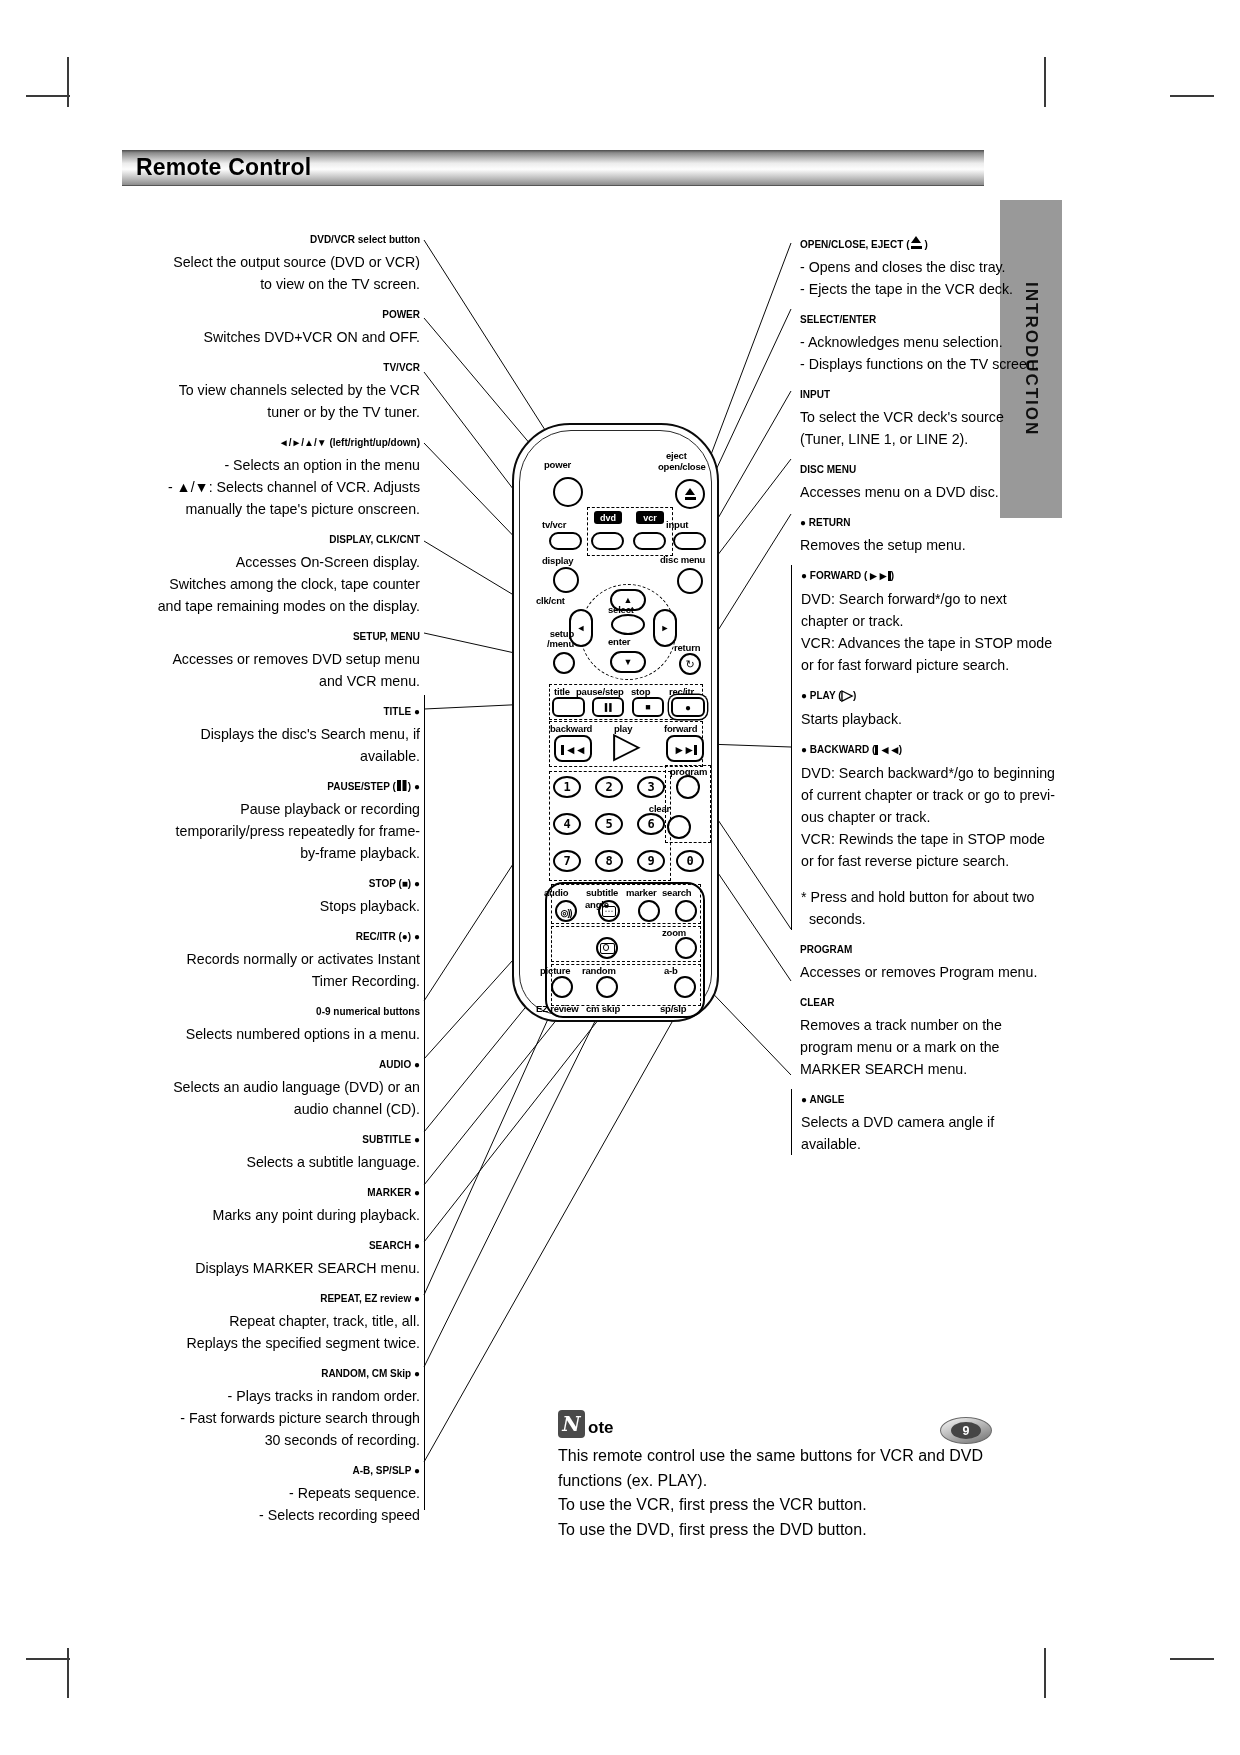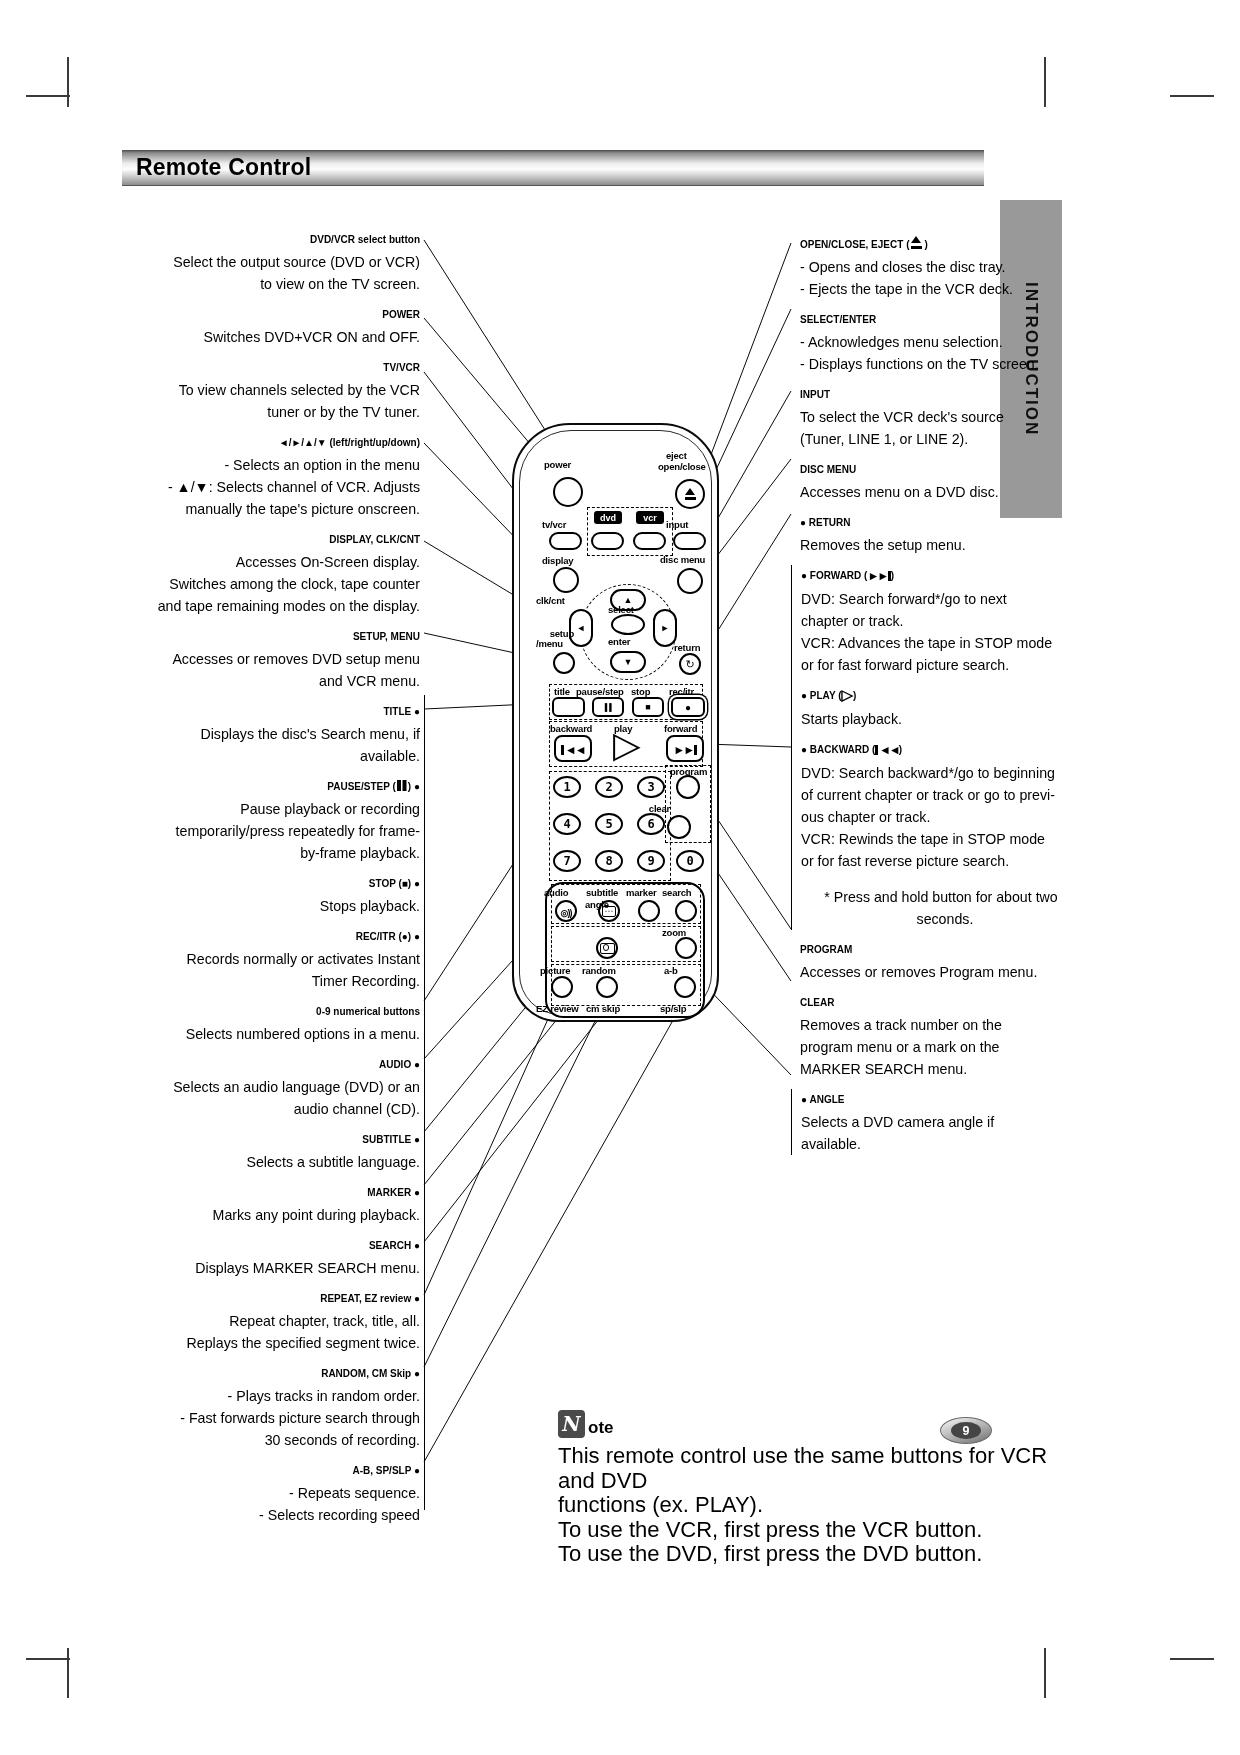--- a/index.html
+++ b/index.html
@@ -20,21 +20,21 @@
   
   #left-col{position:absolute;left:125px;top:229px;width:295px;text-align:right;}
   #right-col{position:absolute;left:791px;top:234px;width:290px;text-align:left;}
   .blk{margin-bottom:9px;}
   #right-col .blk{padding-left:9px;}
   .blk-h{font-size:10px;font-weight:bold;line-height:22px;}
   .blk-l{font-size:14.2px;line-height:22px;white-space:pre;}
   #left-col .blk-l{white-space:normal;}
   .grp{border-left:1.6px solid #000;margin-bottom:9px;}
   .grp .blk:last-child{margin-bottom:0;}
-  .note-blk{margin-top:14px;text-align:center;}
+  .note-blk{margin-top:14px;}
   #left-rule{position:absolute;left:424px;top:695px;width:1.4px;height:815px;background:#000;}
   
   .tok{display:inline-block;vertical-align:-1px;}
   .tok-eject{position:relative;width:15px;height:13px;}
   .tok-eject::before{content:"";position:absolute;left:2px;top:0;border-left:5.5px solid transparent;
     border-right:5.5px solid transparent;border-bottom:7.5px solid #000;}
   .tok-eject::after{content:"";position:absolute;left:2px;top:9.5px;width:11px;height:3px;background:#000;}
   .tok-pause{position:relative;width:12px;height:11px;}
   .tok-pause::before{content:"";position:absolute;left:1.5px;top:0;width:3.2px;height:11px;background:#000;
     box-shadow:5.5px 0 0 #000;}
@@ -68,21 +68,21 @@
   .cam-ico{width:13px;height:9px;border:1.4px solid #000;border-radius:2px;position:relative;}
   .cam-ico::after{content:"";position:absolute;width:4.5px;height:4.5px;border:1.2px solid #000;border-radius:50%;left:2px;top:0.8px;}
   #play-btn{position:absolute;font-size:36px;line-height:36px;font-weight:normal;}
   
   #note{position:absolute;left:558px;top:1408px;width:520px;}
   #note-head{display:flex;align-items:flex-end;height:30px;}
   #note-icon{width:27px;height:28px;background:#4a4a4a;border-radius:4px;color:#fff;
     font-family:"DejaVu Serif",serif;font-style:italic;font-weight:bold;font-size:20px;
     display:flex;align-items:center;justify-content:center;}
   #note-title{font-weight:bold;font-size:17px;margin-left:3px;}
-  .note-line{font-size:22px;line-height:24.5px;}
+  .note-line{font-size:16px;line-height:24.5px;}
   #note-body{margin-top:6px;}
   
   #page-badge{position:absolute;left:940px;top:1417px;width:52px;height:27px;border-radius:50%;
     background:linear-gradient(160deg,#fafafa 0%,#c0c0c0 42%,#6e6e6e 100%);border:1px solid #6a6a6a;
     display:flex;align-items:center;justify-content:center;box-sizing:border-box;}
   #page-badge .inner{width:30px;height:17px;border-radius:50%;background:#454545;color:#fff;
     font-size:12.5px;font-weight:bold;display:flex;align-items:center;justify-content:center;}
   #leaders{position:absolute;left:0;top:0;pointer-events:none;}
 </style>
 </head>
@@ -335,21 +335,21 @@
         <span class="rc-glyph">►</span>
       </div>
     <div class="rc-rect" style="left:96px;top:226px;width:36px;height:22px;border-radius:11px;">
         <span class="rc-glyph">▼</span>
       </div>
     <div class="rc-label" style="left:94px;top:179px;width:40px;">select</div>
     <div class="rc-rect" style="left:97px;top:189px;width:34px;height:21px;border-radius:50%;"></div>
     <div class="rc-label" style="left:94px;top:211px;width:40px;">enter</div>
 
     <div class="rc-label rc-r" style="left:22px;top:203px;width:38px;text-align:right;">setup</div>
-    <div class="rc-label rc-r" style="left:22px;top:213px;width:38px;text-align:left;">/menu</div>
+    <div class="rc-label rc-r" style="left:22px;top:213px;width:38px;text-align:right;">/menu</div>
     <div class="rc-circle" style="left:39px;top:227px;width:22px;height:22px;"></div>
 
     <div class="rc-label" style="left:160px;top:217px;width:40px;">return</div>
     <div class="rc-circle" style="left:165px;top:228px;width:22px;height:22px;">
         <span style="font-size:11px;">↻</span>
       </div>
 
     <div class="rc-dash" style="left:35px;top:259px;width:154px;height:36px;"></div>
     <div class="rc-label" style="left:40px;top:261px;width:30px;">title</div>
     <div class="rc-label" style="left:62px;top:261px;width:52px;">pause/step</div>

